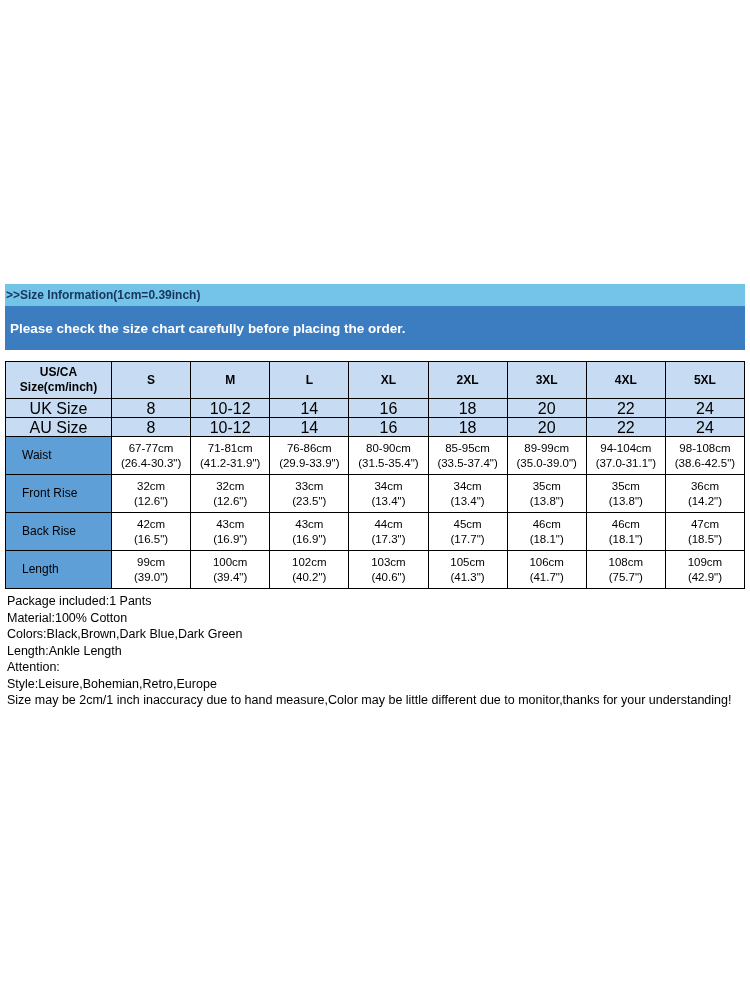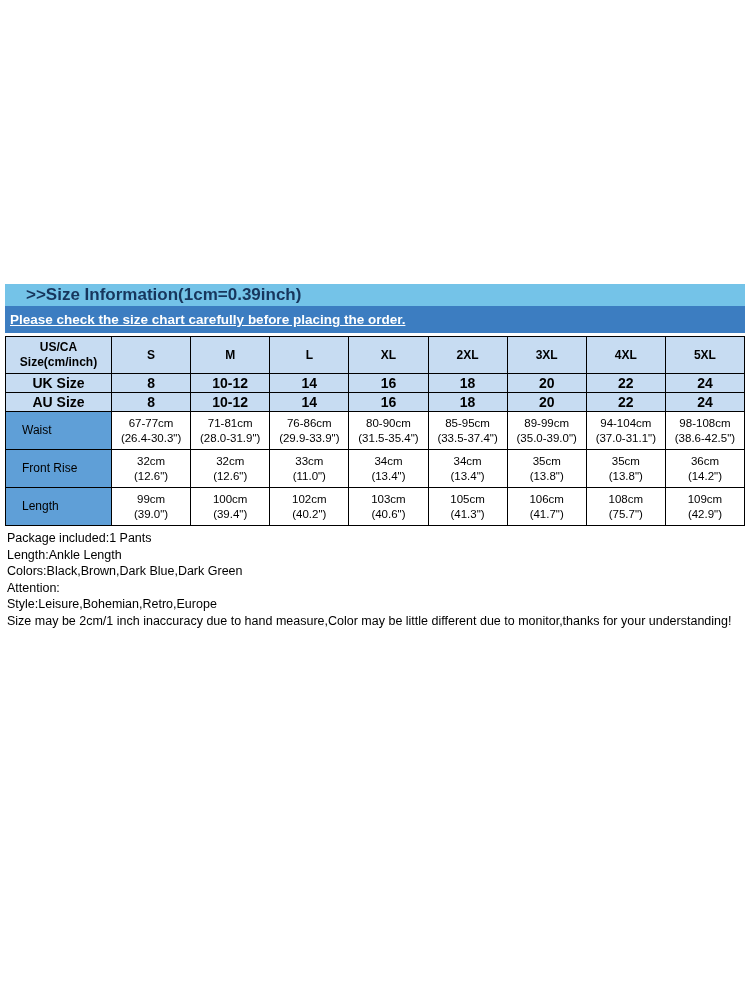--- a/index.html
+++ b/index.html
@@ -10,54 +10,53 @@
     color: #000;
     overflow: hidden;
   }
   .page { position: relative; width: 750px; height: 1000px; background: #fff; }
   .content { position: absolute; top: 284px; left: 5px; width: 740px; }
 
   .bar-size-info {
     background: #74c3e8;
     color: #17365d;
     font-weight: bold;
-    font-size: 17px;
+    font-size: 12px;
     height: 22px;
     display: flex; align-items: center;
-    padding-left: 21px;
+    padding-left: 1px;
   }
   .bar-notice {
     background: #3c7dc1;
     color: #ffffff;
     font-weight: bold;
     font-size: 13.5px;
-    height: 27px;
+    height: 44px;
     display: flex; align-items: center;
     padding-left: 5px;
-    text-decoration: underline;
   }
 
   table.size-chart {
     width: 100%;
     border-collapse: collapse;
     table-layout: fixed;
-    margin-top: 3px;
+    margin-top: 11px;
   }
   table.size-chart td {
     border: 1px solid #000;
     text-align: center;
     vertical-align: middle;
     font-size: 11.5px;
     line-height: 15px;
     white-space: pre-line;
   }
   col.col-label { width: 106px; }
 
   tr.row-header td { height: 37px; background: #c7dcf2; font-weight: bold; font-size: 12px; }
-  tr.row-uk td, tr.row-au td { height: 19px; background: #c7dcf2; font-weight: bold; font-size: 14px; }
+  tr.row-uk td, tr.row-au td { height: 19px; background: #c7dcf2; font-weight: normal; font-size: 16px; }
   tr.row-meas td { height: 38px; background: #ffffff; }
   tr.row-meas td.label-cell {
     background: #5f9fd7;
     text-align: left;
     padding-left: 16px;
     font-size: 12px;
     white-space: normal;
   }
 
   .details { margin-top: 4px; padding-left: 2px; }
@@ -131,21 +130,21 @@
         <td>20</td>
         <td>22</td>
         <td>24</td>
       </tr>
 
       <tr class="row-meas">
         <td class="label-cell">Waist</td>
         <td>67-77cm
 (26.4-30.3")</td>
         <td>71-81cm
-(28.0-31.9")</td>
+(41.2-31.9")</td>
         <td>76-86cm
 (29.9-33.9")</td>
         <td>80-90cm
 (31.5-35.4")</td>
         <td>85-95cm
 (33.5-37.4")</td>
         <td>89-99cm
 (35.0-39.0")</td>
         <td>94-104cm
 (37.0-31.1")</td>
@@ -153,33 +152,52 @@
 (38.6-42.5")</td>
       </tr>
 
       <tr class="row-meas">
         <td class="label-cell">Front Rise</td>
         <td>32cm
 (12.6")</td>
         <td>32cm
 (12.6")</td>
         <td>33cm
-(11.0")</td>
+(23.5")</td>
         <td>34cm
 (13.4")</td>
         <td>34cm
 (13.4")</td>
         <td>35cm
 (13.8")</td>
         <td>35cm
 (13.8")</td>
         <td>36cm
 (14.2")</td>
       </tr>
 
+      <tr class="row-meas">
+        <td class="label-cell">Back Rise</td>
+        <td>42cm
+(16.5")</td>
+        <td>43cm
+(16.9")</td>
+        <td>43cm
+(16.9")</td>
+        <td>44cm
+(17.3")</td>
+        <td>45cm
+(17.7")</td>
+        <td>46cm
+(18.1")</td>
+        <td>46cm
+(18.1")</td>
+        <td>47cm
+(18.5")</td>
+      </tr>
 
 
       <tr class="row-meas">
         <td class="label-cell">Length</td>
         <td>99cm
 (39.0")</td>
         <td>100cm
 (39.4")</td>
         <td>102cm
 (40.2")</td>
@@ -192,21 +210,22 @@
         <td>108cm
 (75.7")</td>
         <td>109cm
 (42.9")</td>
       </tr>
     </tbody>
       </table>
 
     <div class="details">
       <div class="detail-line">Package included:1 Pants</div>
+      <div class="detail-line">Material:100% Cotton</div>
+      <div class="detail-line">Colors:Black,Brown,Dark Blue,Dark Green</div>
       <div class="detail-line">Length:Ankle Length</div>
-      <div class="detail-line">Colors:Black,Brown,Dark Blue,Dark Green</div>
       <div class="detail-line">Attention:</div>
       <div class="detail-line">Style:Leisure,Bohemian,Retro,Europe</div>
       <div class="detail-line">Size may be 2cm/1 inch inaccuracy due to hand measure,Color may be little different due to monitor,thanks for your understanding!</div>
     </div>
 
   </div>
 </div>
 
 </body></html>

